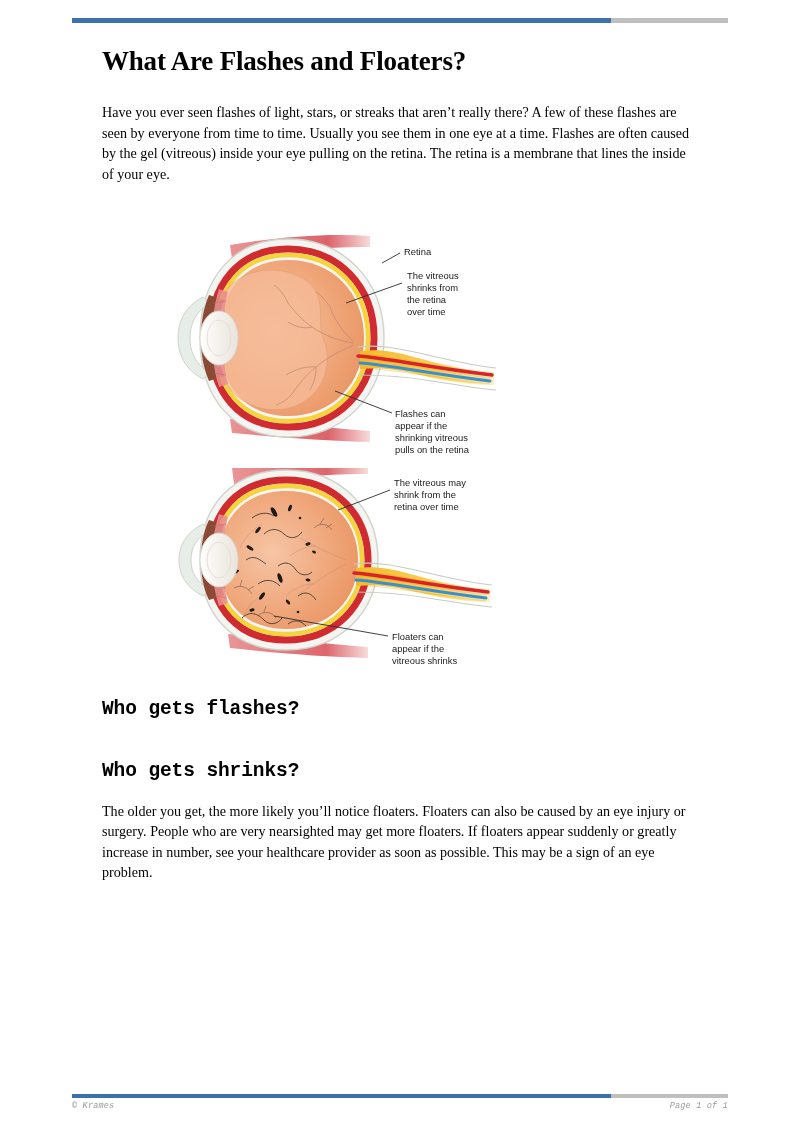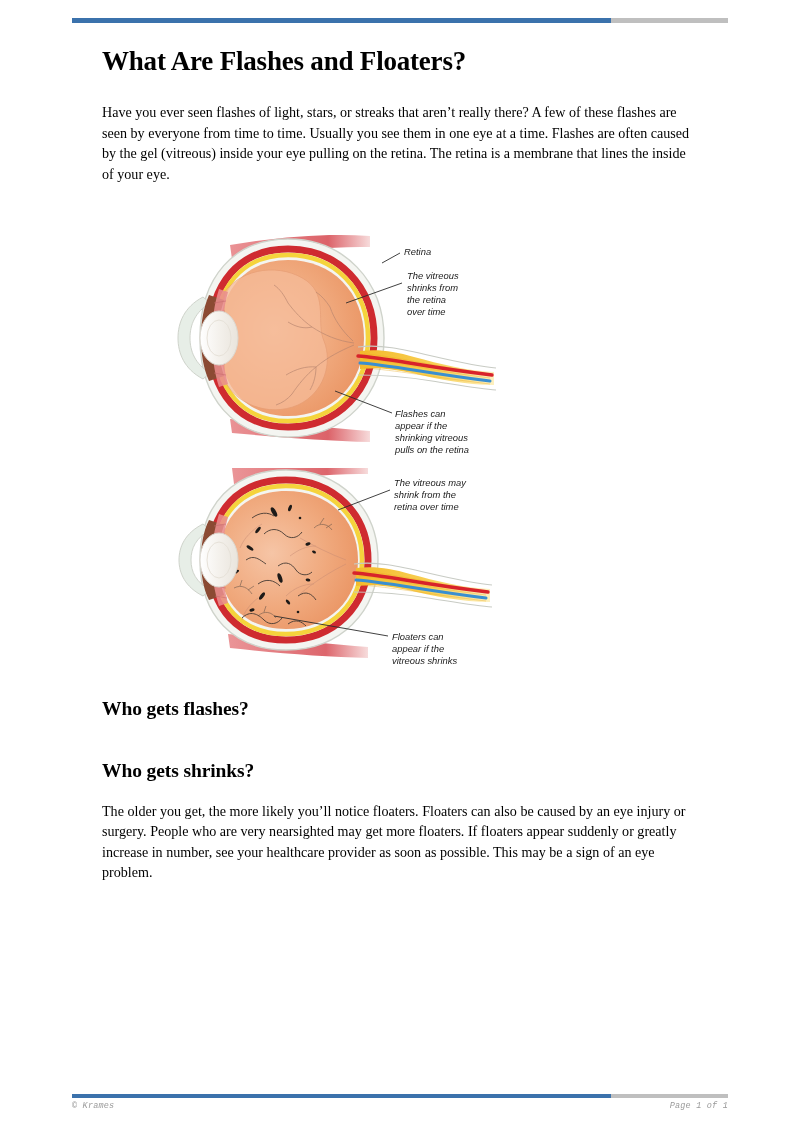--- a/index.html
+++ b/index.html
@@ -89,21 +89,21 @@
   h1.doc-title {
     font-family: "Liberation Serif", serif;
     font-weight: bold;
     font-size: 27px;
     line-height: 1.12;
     margin: 0 0 26px 0;
     letter-spacing: -0.2px;
   }
 
   h2.section-title {
-    font-family: Liberation Serif, serif;
+    font-family: Liberation Mono, monospace;
     font-weight: bold;
     font-size: 19.5px;
     line-height: 1.15;
     margin: 0 0 18px 0;
     letter-spacing: -0.1px;
   }
 
   p.body-text {
     font-family: "Liberation Serif", serif;
     font-size: 14.1px;
@@ -117,21 +117,20 @@
   .block-gap-md { height: 22px; }
 
   
   .figures {
     position: relative;
     width: 592px;
   }
   .figure {
     position: relative;
     margin: 0;
-    font-style: italic;
   }
   .figure svg { display: block; }
 
   .fig-label {
     font-family: "Liberation Sans", sans-serif;
     font-size: 9.4px;
     fill: #1a1a1a;
   }
   .lead-line {
     stroke: #2b2b2b;

